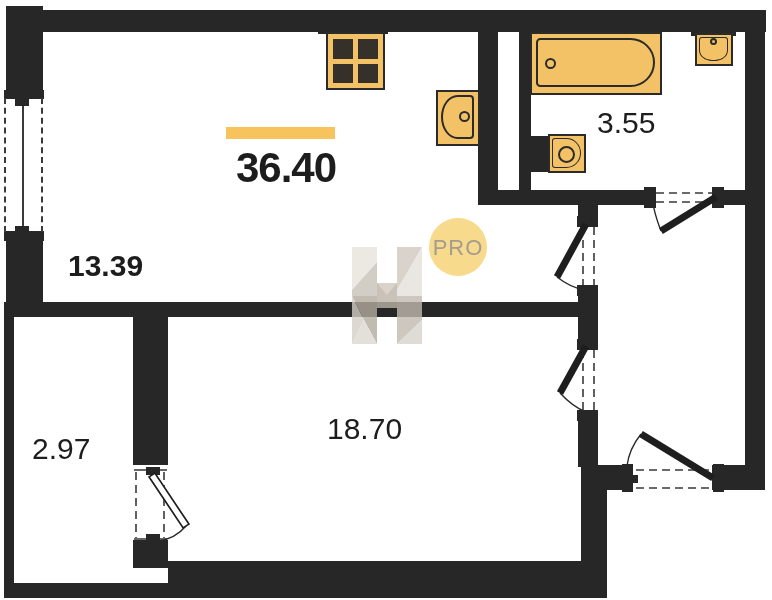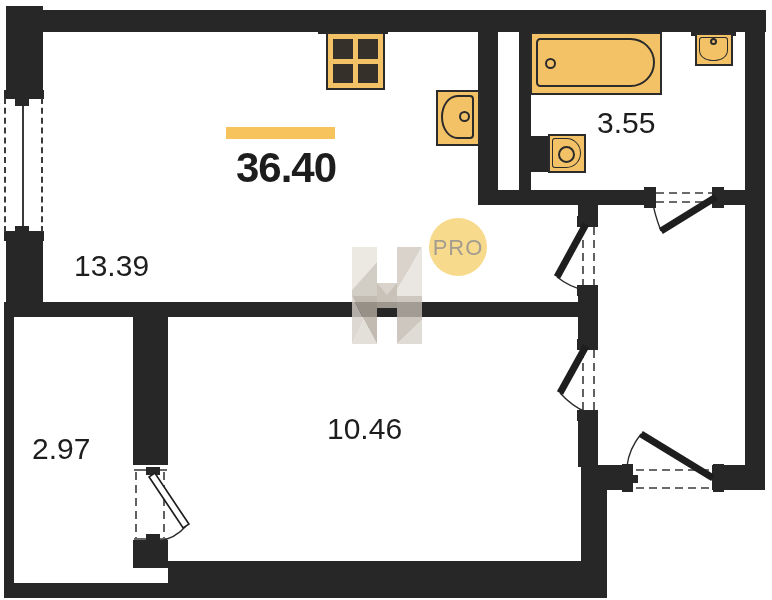--- a/index.html
+++ b/index.html
@@ -161,18 +161,18 @@
 
     <g>
       <circle cx="458" cy="247" r="29" fill="var(--watermark-circle)"></circle>
       <text x="458" y="255" text-anchor="middle" font-size="22" font-weight="500" letter-spacing="1" fill="var(--watermark-text)">PRO</text>
     </g>
   </svg>
 
   <div class="total-bar" style="left:226px;top:127px;width:109px;height:12px;"></div>
   <div class="total-num" style="left:219px;top:147px;width:134px;">36.40</div>
 
-  <div class="label" style="left:74px;top:251px;width:84px;">13.39</div>
+  <div class="label" style="left:68px;top:251px;width:84px;font-weight:bold;">13.39</div>
   <div class="label" style="left:597px;top:108px;width:76px;">3.55</div>
-  <div class="label" style="left:327px;top:414px;width:90px;">10.46</div>
+  <div class="label" style="left:327px;top:414px;width:90px;">18.70</div>
   <div class="label" style="left:32px;top:434px;width:80px;">2.97</div>
 
 </div>
 
 </body></html>

